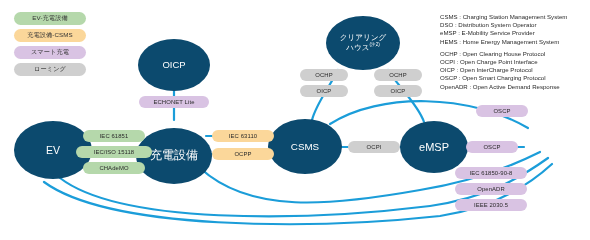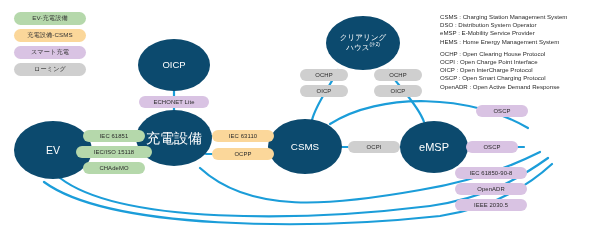--- a/index.html
+++ b/index.html
@@ -160,21 +160,21 @@
   </div>
 
   <div class="node" style="left:14px; top:121px; width:78px; height:58px; font-size:10.5px;">
     <span class="node-label">EV</span>
   </div>
 
   <div class="node" style="left:138px; top:39px; width:72px; height:52px; font-size:9.5px;">
     <span class="node-label">OICP</span>
   </div>
 
-  <div class="node" style="left:136px; top:110px; width:76px; height:56px; font-size:14px;">
+  <div class="node" style="left:136px; top:128px; width:76px; height:56px; font-size:12px;">
     <span class="node-label">充電設備</span>
   </div>
 
   <div class="node" style="left:326px; top:16px; width:74px; height:54px; font-size:7.6px;">
     <span>
       <span style="white-space:pre-line;">クリアリング
 ハウス</span><span class="node-sup">(注2)</span>
     </span>
   </div>
 

